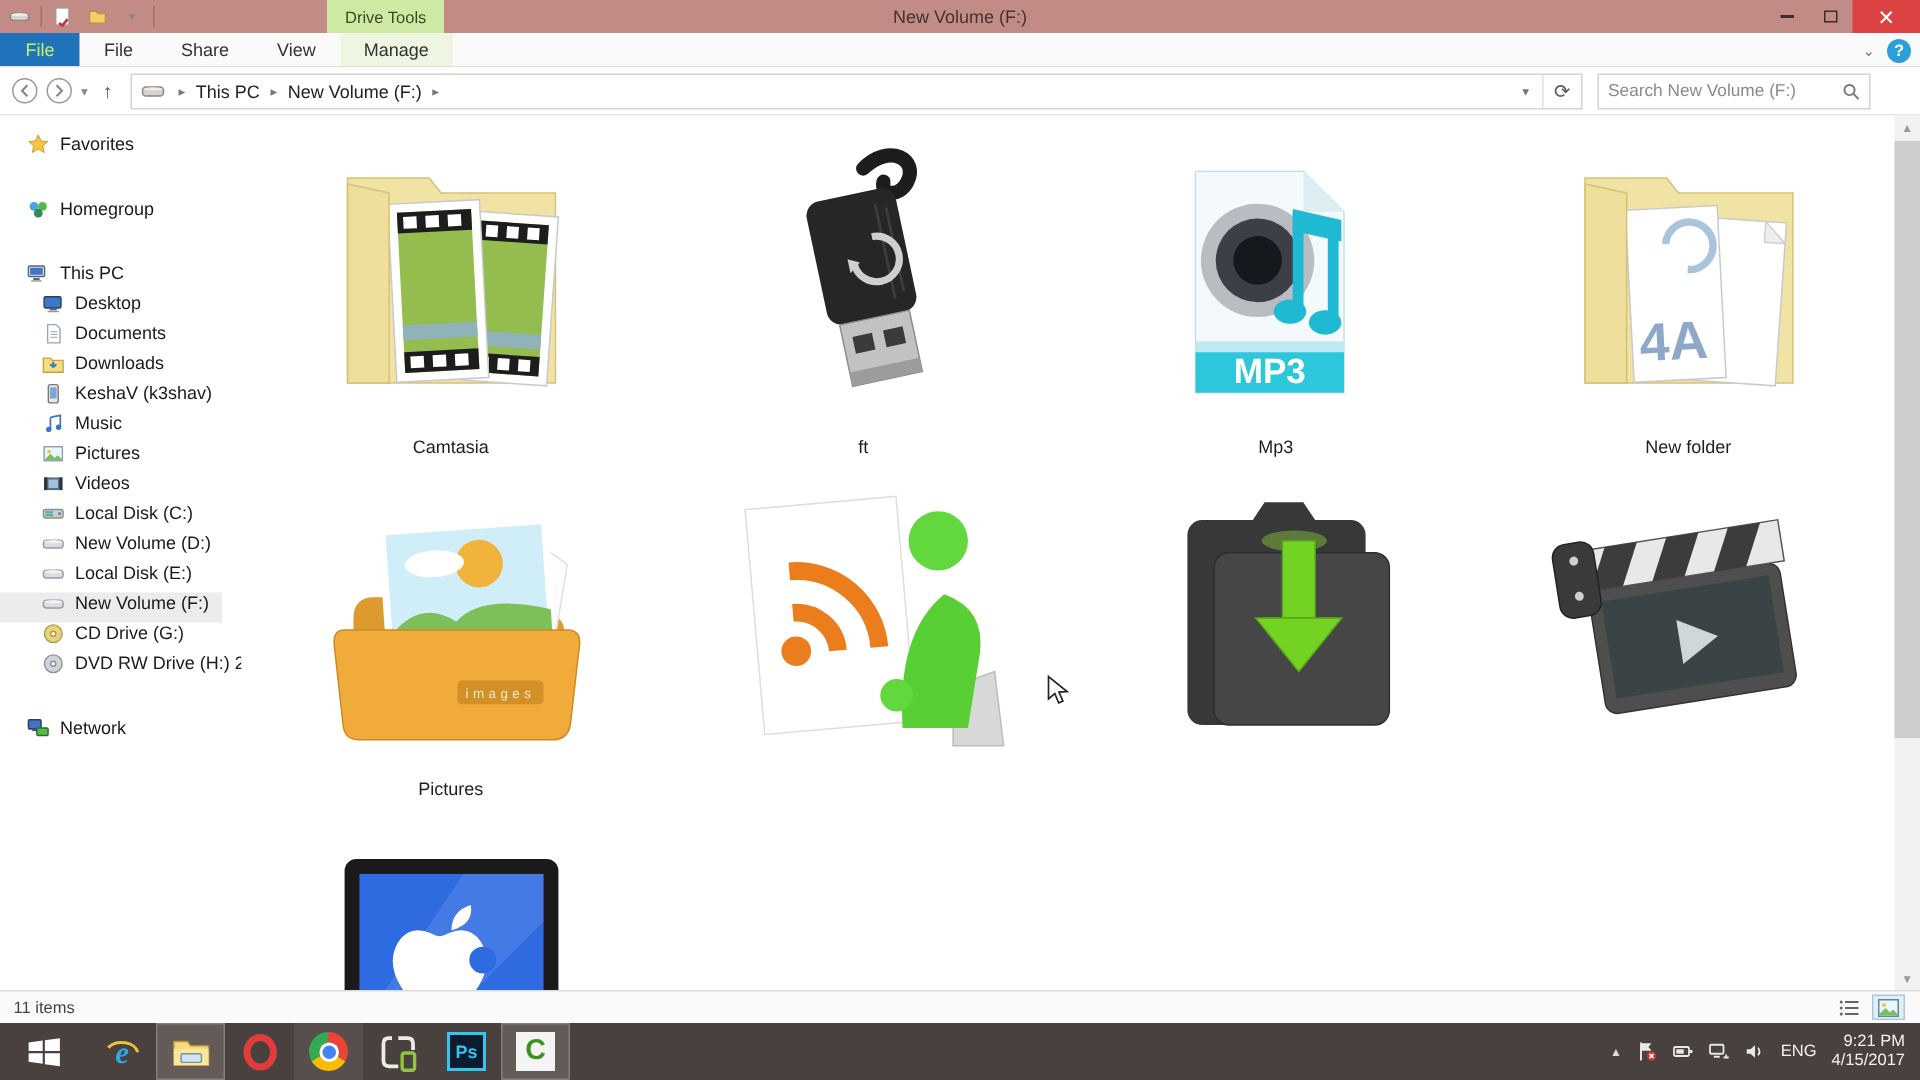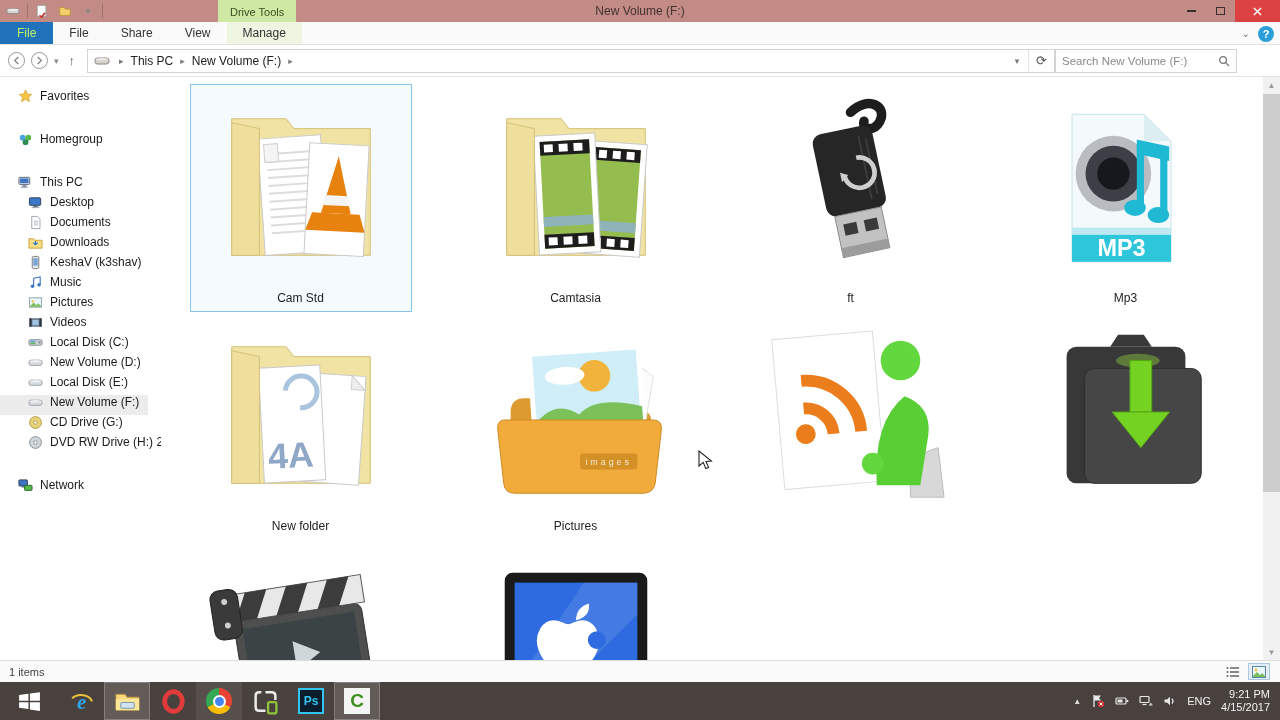--- a/index.html
+++ b/index.html
@@ -37,21 +37,21 @@
   .circ svg { width:9px; height:9px; }
   .chev-small { color:#888; font-size:9px; }
   .up-arrow { color:#555; font-size:13px; padding:0 4px; }
   .addrbox { margin-left:8px; width:968px; height:24px; border:1px solid #d4d4d4; background:#fff; display:flex; align-items:center; font-size:12px; color:#222; }
   .addrbox .crumb-ico { margin:0 4px 0 6px; display:flex; }
   .crumb-sep { color:#777; font-size:9px; padding:0 5px; }
   .crumb { padding:1px 2px; }
   .addr-right { margin-left:auto; display:flex; align-items:center; height:100%; }
   .addr-ddown { width:22px; text-align:center; color:#777; font-size:9px; }
   .addr-refresh { width:26px; height:100%; border-left:1px solid #e2e2e2; display:flex; align-items:center; justify-content:center; color:#555; font-size:13px; }
-  .searchbox { width:182px; height:24px; border:1px solid #d4d4d4; display:flex; align-items:center; padding:0 6px; }
+  .searchbox { margin-left:10px; width:182px; height:24px; border:1px solid #d4d4d4; display:flex; align-items:center; padding:0 6px; }
   .searchbox input { flex:1; border:none; outline:none; font-size:11.5px; color:#333; font-family:"Liberation Sans", sans-serif; background:transparent; }
   .searchbox input::placeholder { color:#8a8a8a; }
   .searchbox svg { width:12px; height:12px; flex:none; }
 
   
   .sidebar { position:absolute; left:0; top:77px; width:161px; height:583px; background:#fff; font-size:12px; color:#1a1a1a; padding-top:12px; overflow:hidden; }
   .side-item { height:20px; display:flex; gap:7px; padding-left:18px; white-space:nowrap; }
   .side-item.child { padding-left:28px; }
   .side-item.gap { margin-top:23px; }
   .side-item.selected { background:#ececec; width:148px; }
@@ -365,42 +365,20 @@
             <rect x="7" y="7.8" width="8" height="5.4" rx=".8" fill="#58b847" stroke="#2d6b2d"></rect>
           </svg>
         </span>
       <span>Network</span>
     </div>
   </div>
 
   <div class="content">
     <div class="grid">
 
-      <div class="cell">
-        <div class="itembox selected">
-          <div class="icon-wrap">
-            <svg width="198" height="198" viewBox="0 0 200 200">
-              <path d="M30 30 h55 l8 10 h77 v128 H30 z" fill="#f0e3a4" stroke="#d6c178"></path>
-              <g transform="rotate(-4 95 110)">
-                <rect x="60" y="48" width="64" height="118" fill="#fff" stroke="#c9c9c9"></rect>
-                <path d="M68 64h48M68 72h48M68 80h48M68 88h48M68 96h48M68 104h48M68 112h48M68 120h48M68 128h48M68 136h48M68 144h48" stroke="#dcdcdc" stroke-width="2"></path>
-                <rect x="66" y="54" width="14" height="18" fill="#f4f4f4" stroke="#cfcfcf"></rect>
-              </g>
-              <g transform="rotate(3 140 110)">
-                <rect x="106" y="56" width="60" height="112" fill="#fff" stroke="#c9c9c9"></rect>
-                <polygon points="136,68 151,126 121,126" fill="#e8820e"></polygon>
-                <polygon points="124,108 148,108 150,118 122,118" fill="#f5f5f5"></polygon>
-                <polygon points="112,126 160,126 166,144 106,144" fill="#e8820e"></polygon>
-              </g>
-              <polygon points="30,34 58,40 58,168 30,168" fill="#eedf9d" stroke="#d6c178"></polygon>
-            </svg>
-          </div>
-          <div class="ilabel">Cam Std</div>
-        </div>
-      </div>
 
       <div class="cell">
         <div class="itembox">
           <div class="icon-wrap">
             <svg width="198" height="198" viewBox="0 0 200 200">
               <path d="M30 30 h55 l8 10 h77 v128 H30 z" fill="#f0e3a4" stroke="#d6c178"></path>
               <g transform="rotate(4 138 112)">
                 <rect x="110" y="54" width="58" height="114" fill="#fff" stroke="#c9c9c9"></rect>
                 <rect x="116" y="60" width="46" height="102" fill="#95bc4e"></rect>
                 <rect x="116" y="60" width="46" height="13" fill="#1d1d1d"></rect>
@@ -597,21 +575,21 @@
     </div>
   </div>
 
   <div class="scrollbar">
     <div class="sb-arrow sb-up">▲</div>
     <div class="sb-thumb"></div>
     <div class="sb-arrow sb-down">▼</div>
   </div>
 
   <div class="statusbar">
-    <span class="count">1 items</span>
+    <span class="count">11 items</span>
     <div class="view-toggles">
       <div class="vbtn">
         <svg viewBox="0 0 14 12">
             <circle cx="1.5" cy="2" r="1" fill="#666"></circle>
             <circle cx="1.5" cy="6" r="1" fill="#666"></circle>
             <circle cx="1.5" cy="10" r="1" fill="#666"></circle>
             <path d="M4 2h9M4 6h9M4 10h9" stroke="#666" stroke-width="1.4"></path>
           </svg>
       </div>
       <div class="vbtn active">

